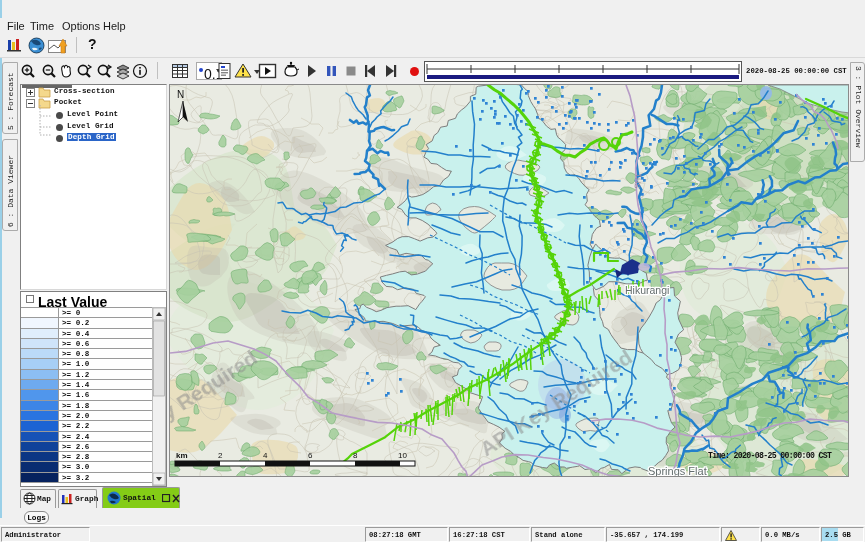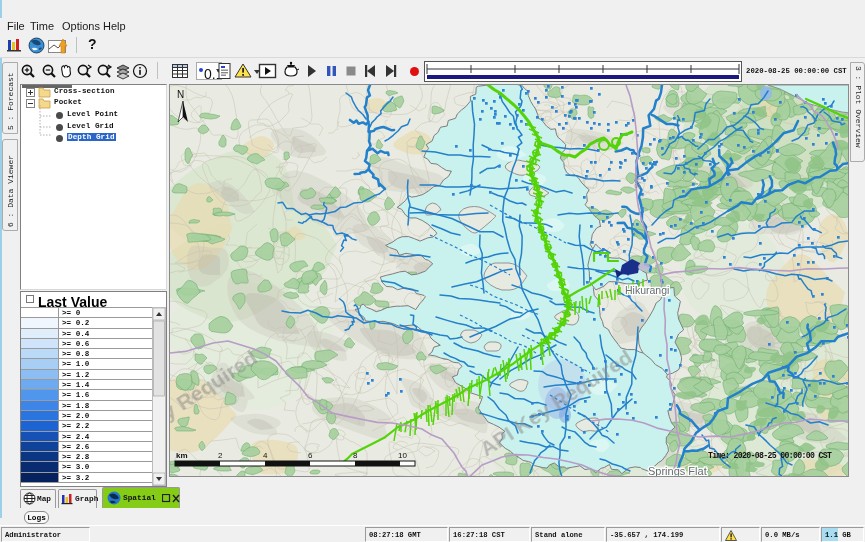--- a/index.html
+++ b/index.html
@@ -2036,15 +2036,15 @@
     <div class="scell" style="left:531px;width:74px">Stand alone</div>
     <div class="scell" style="left:606px;width:114px">-35.657 , 174.199</div>
     <div class="scell" style="left:721px;width:39px">
       <svg class="abs" style="left:3px;top:2px" width="12" height="11" viewBox="0 0 12 11">
         <path d="M6,0.5 L11.5,10.5 L0.5,10.5 Z" fill="#ffe24a" stroke="#333" stroke-width="0.8"></path>
         <rect x="5.4" y="3.4" width="1.4" height="4" fill="#222"></rect>
           <rect x="5.4" y="8.2" width="1.4" height="1.4" fill="#222"></rect>
       </svg>
     </div>
     <div class="scell" style="left:761px;width:59px">0.0 MB/s</div>
-    <div class="scell" style="left:821px;width:43px;background:linear-gradient(to right,#a8dcf0 0 38%,#f0f0f0 38%)">1.1 GB</div>
+    <div class="scell" style="left:821px;width:43px;background:linear-gradient(to right,#a8dcf0 0 38%,#f0f0f0 38%)">2.5 GB</div>
   </div>
 
 </div>
 </body></html>

